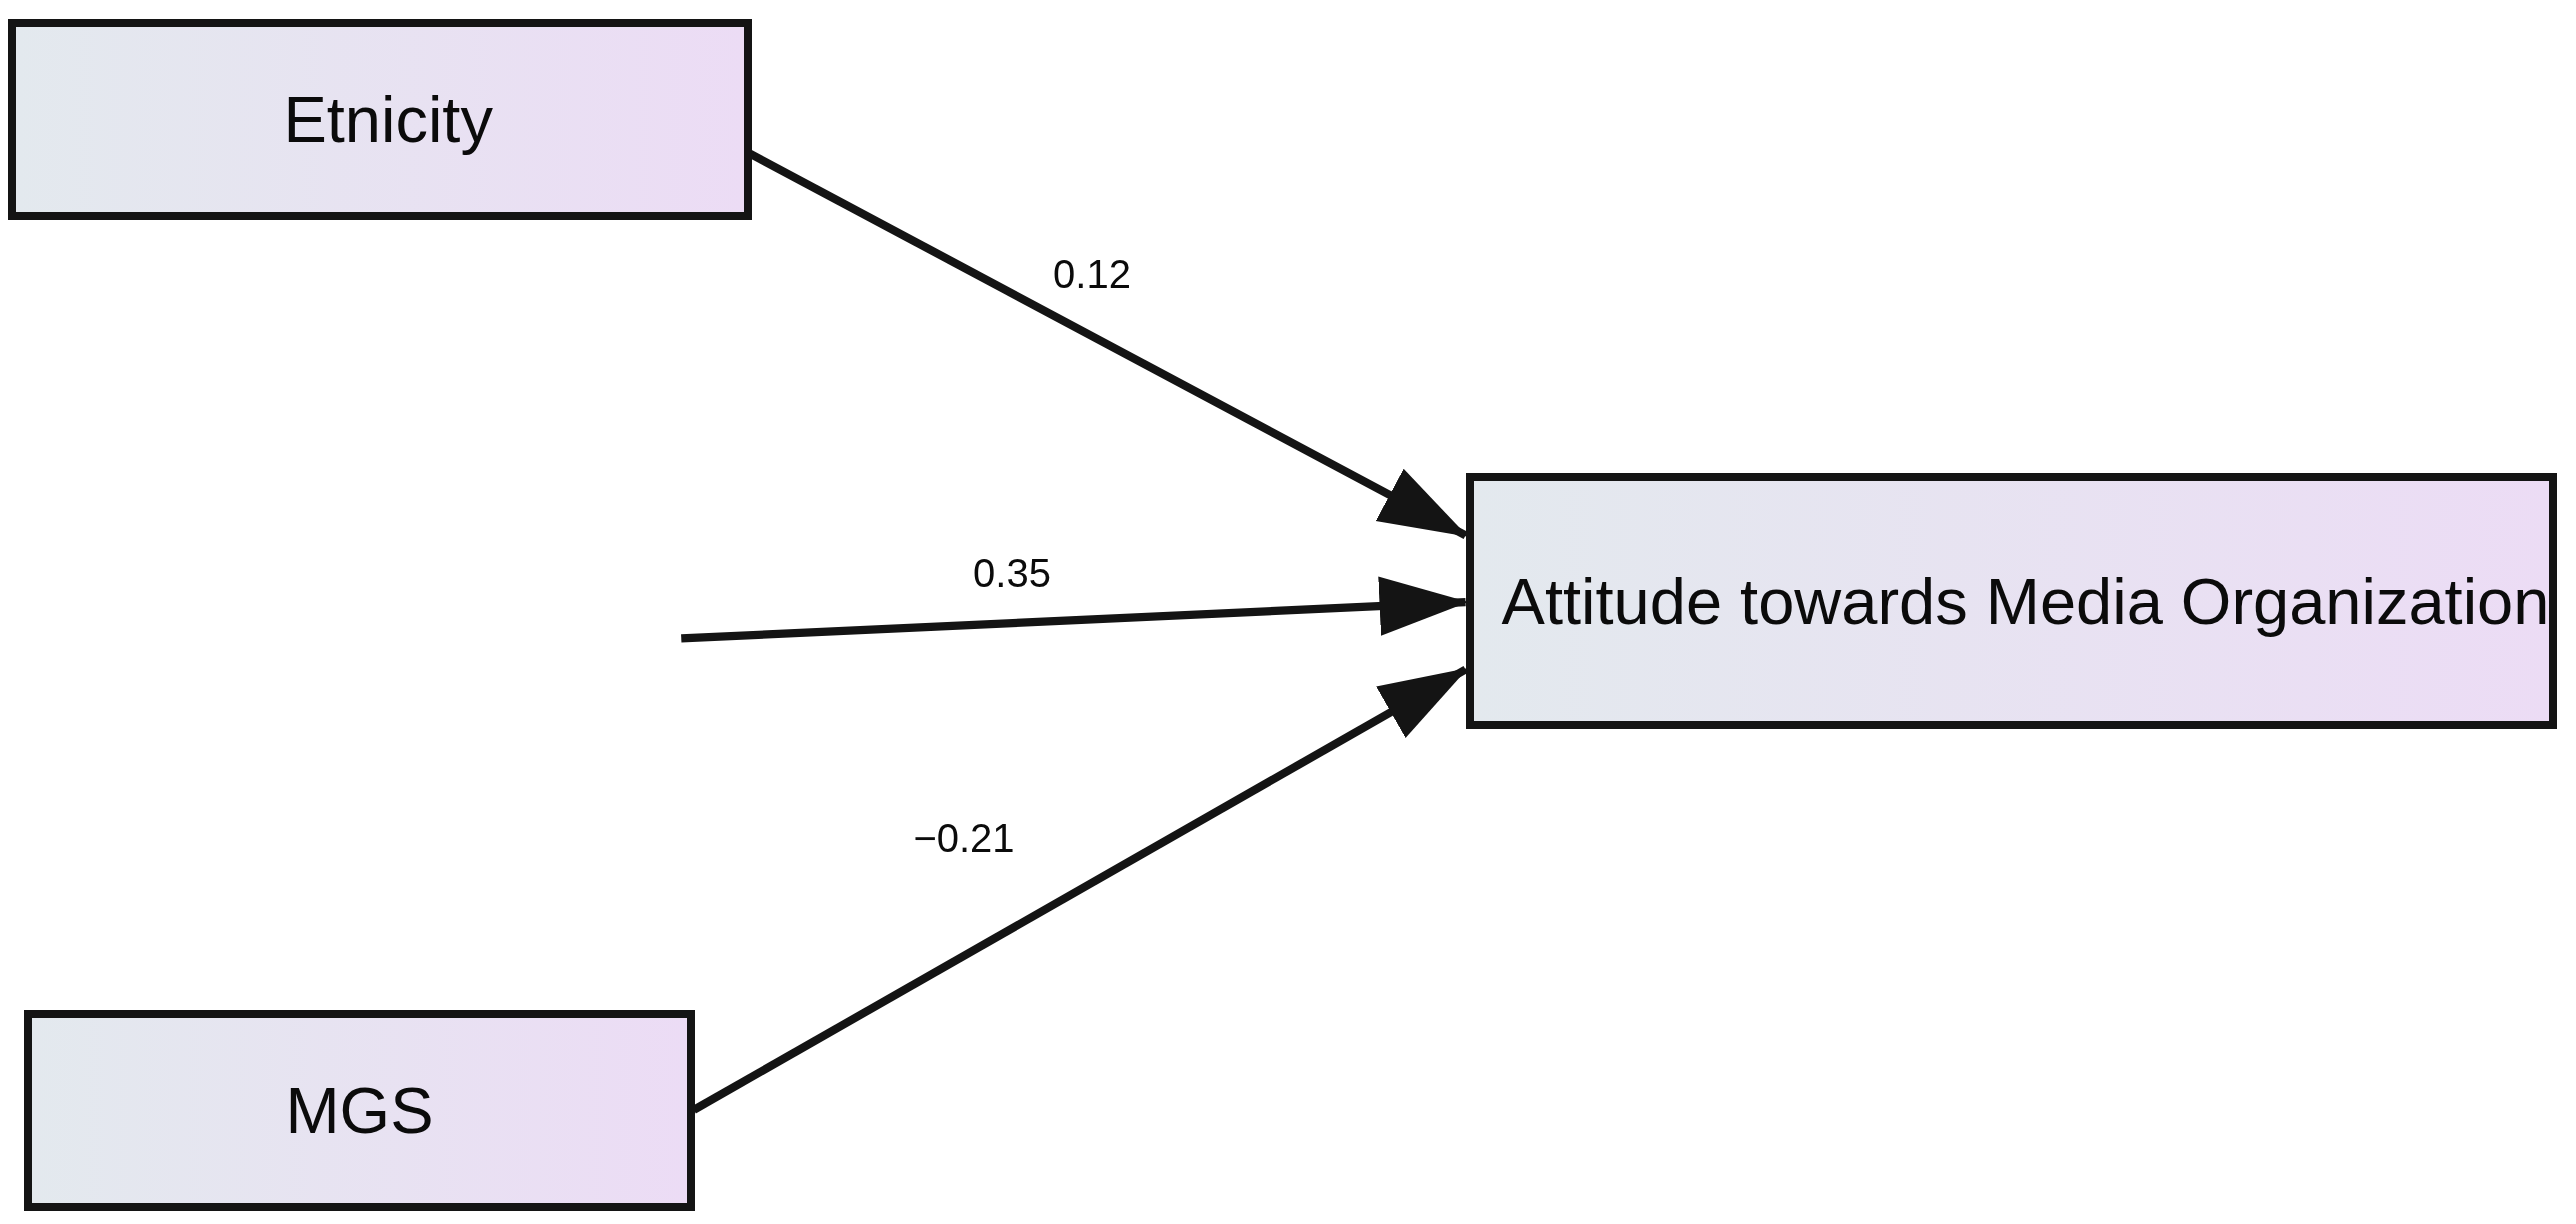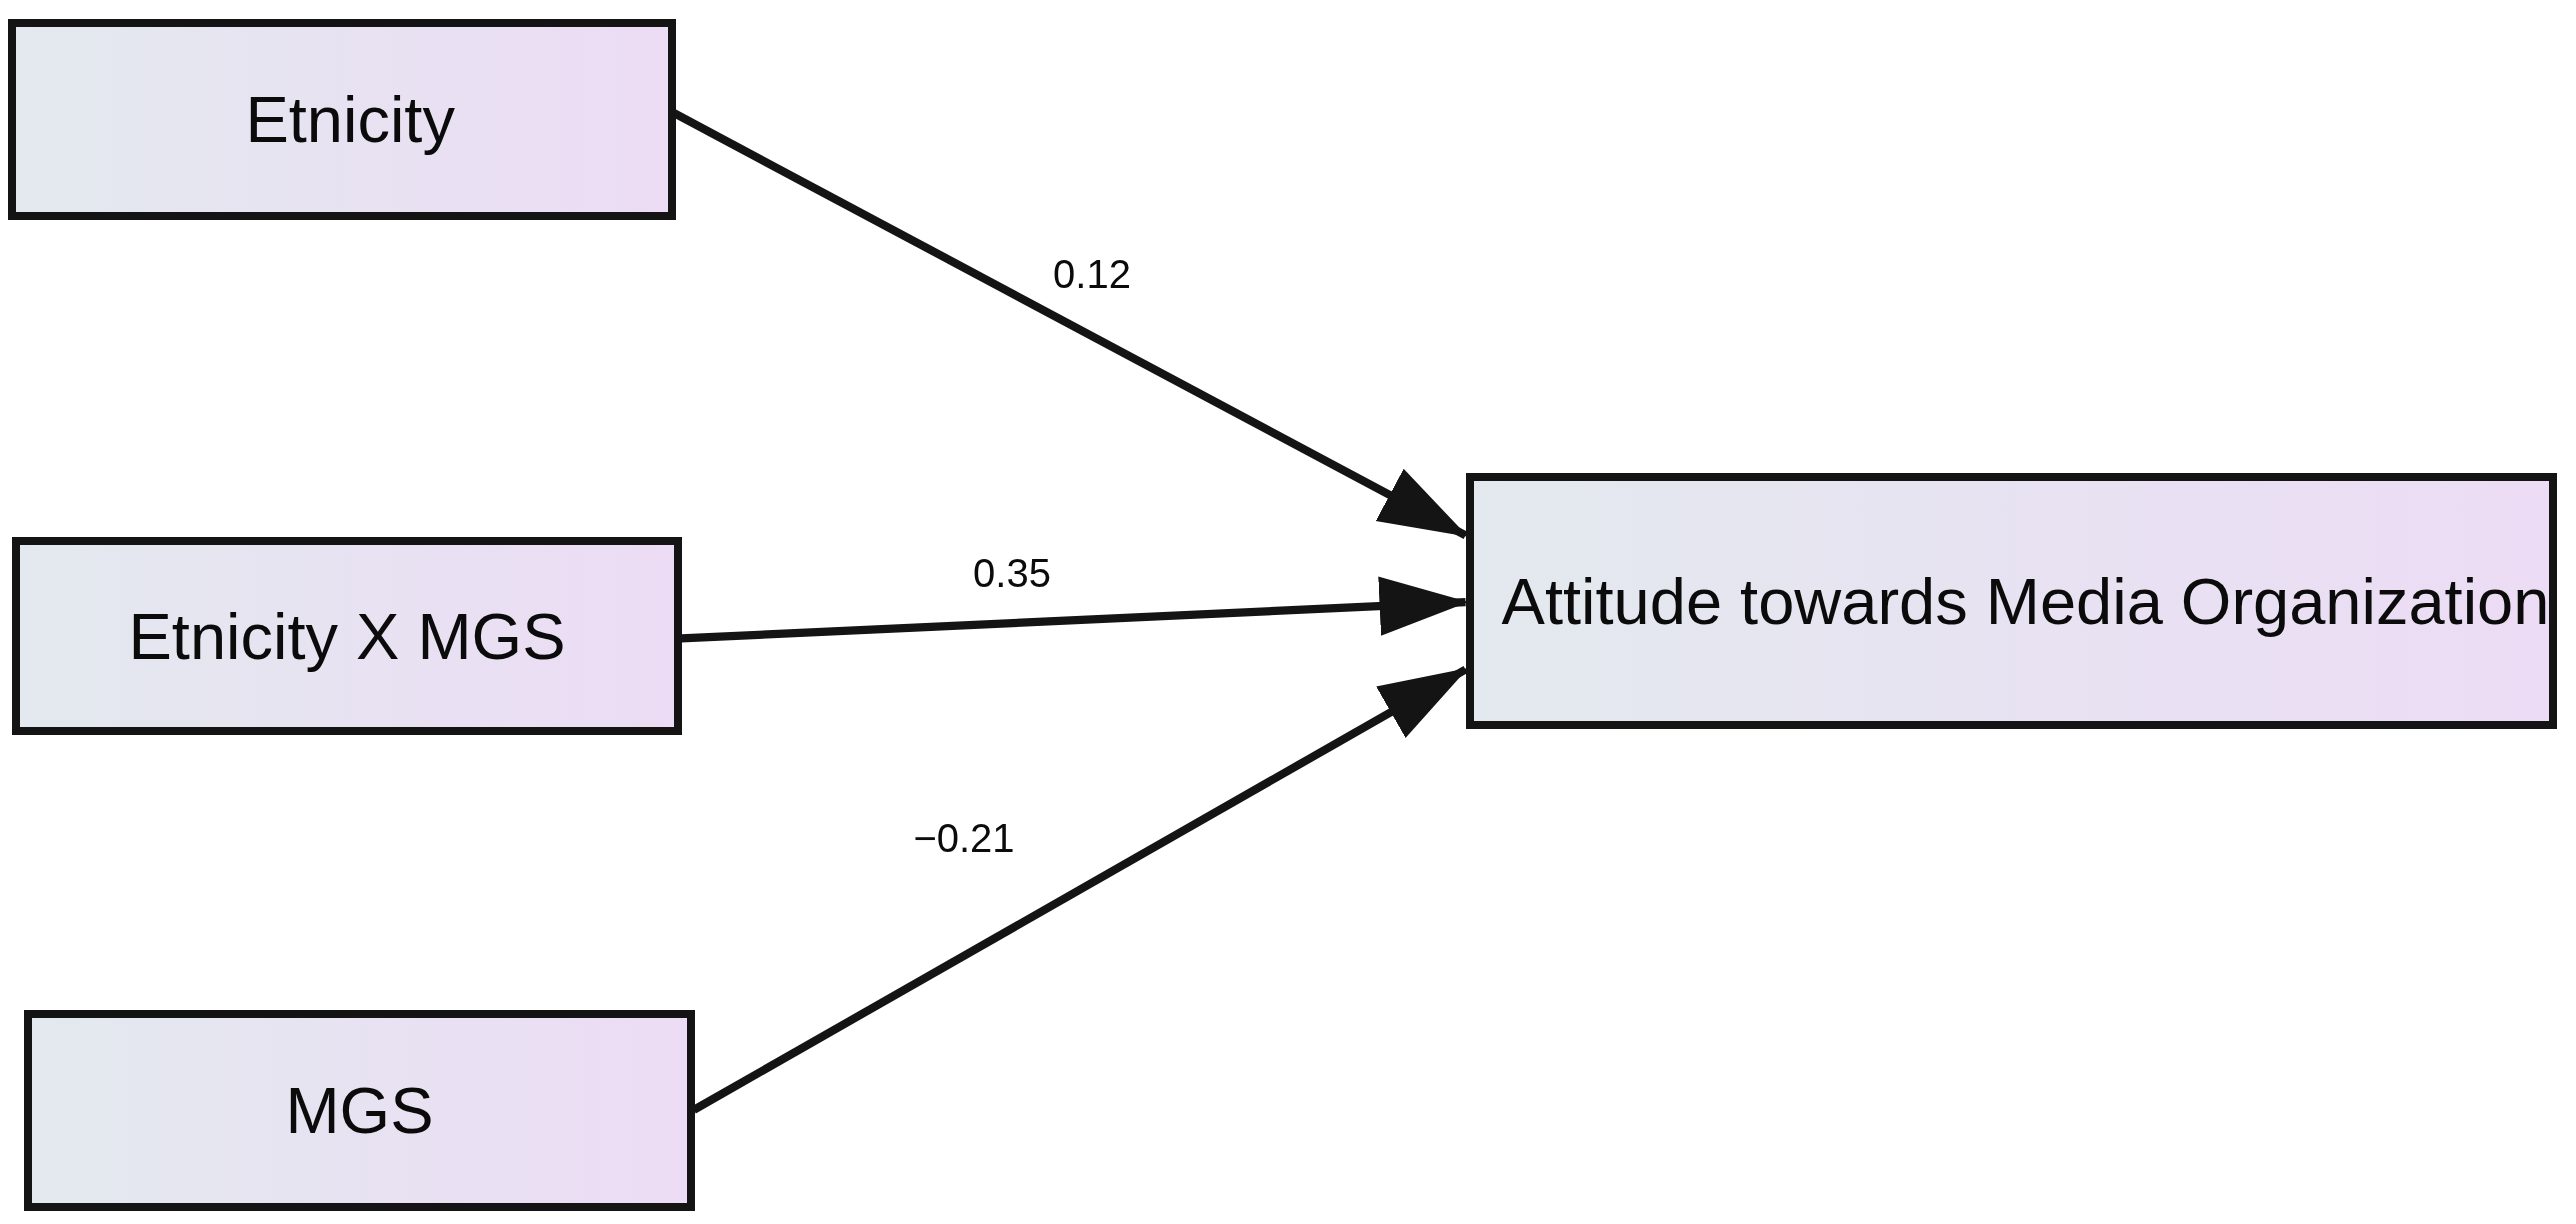--- a/index.html
+++ b/index.html
@@ -31,21 +31,21 @@
     align-items: center;
     justify-content: center;
     border: 8.2px solid var(--node-border);
     background: linear-gradient(90deg, var(--node-fill-left) 0%, var(--node-fill-right) 100%);
     color: var(--text);
     font-size: 65px;
     line-height: 1;
     white-space: nowrap;
     text-align: center;
   }
-  #node-etnicity        { left: 8.2px;   top: 18.5px;   width: 668px;  height: 201px; padding-left: 16px; }
+  #node-etnicity        { left: 8.2px;   top: 18.5px;   width: 744px;  height: 201px; padding-left: 16px; }
   #node-etnicity-x-mgs  { left: 12px;   top: 537px;  width: 670px;  height: 198px; }
   #node-mgs             { left: 24px;   top: 1010px; width: 671px;  height: 201px; }
   #node-attitude        { left: 1466px; top: 473px;  width: 1091px; height: 256px; padding-left: 28px; }
   .edge-label {
     position: absolute;
     transform: translate(-50%, -50%);
     color: var(--text);
     font-size: 40px;
     line-height: 1;
     white-space: nowrap;
@@ -69,23 +69,20 @@
     </defs>
     <line class="path-arrow" x1="905" y1="150" x2="1977" y2="722" marker-end="url(#ah)"></line>
     <line class="path-arrow" x1="919" y1="861" x2="1977" y2="812" marker-end="url(#ah)"></line>
     <line class="path-arrow" x1="936" y1="1497" x2="1977" y2="903" marker-end="url(#ah)"></line>
   </svg>
 
   <div class="node" id="node-etnicity">
     <span>Etnicity</span>
   </div>
 
-  <div class="node" id="node-etnicity-x-mgs">
-    <span>Etnicity X MGS</span>
-  </div>
 
   <div class="node" id="node-mgs">
     <span>MGS</span>
   </div>
 
   <div class="node" id="node-attitude">
     <span>Attitude towards Media Organization</span>
   </div>
 
   <div class="edge-label" id="edge-label-0">0.12</div>

